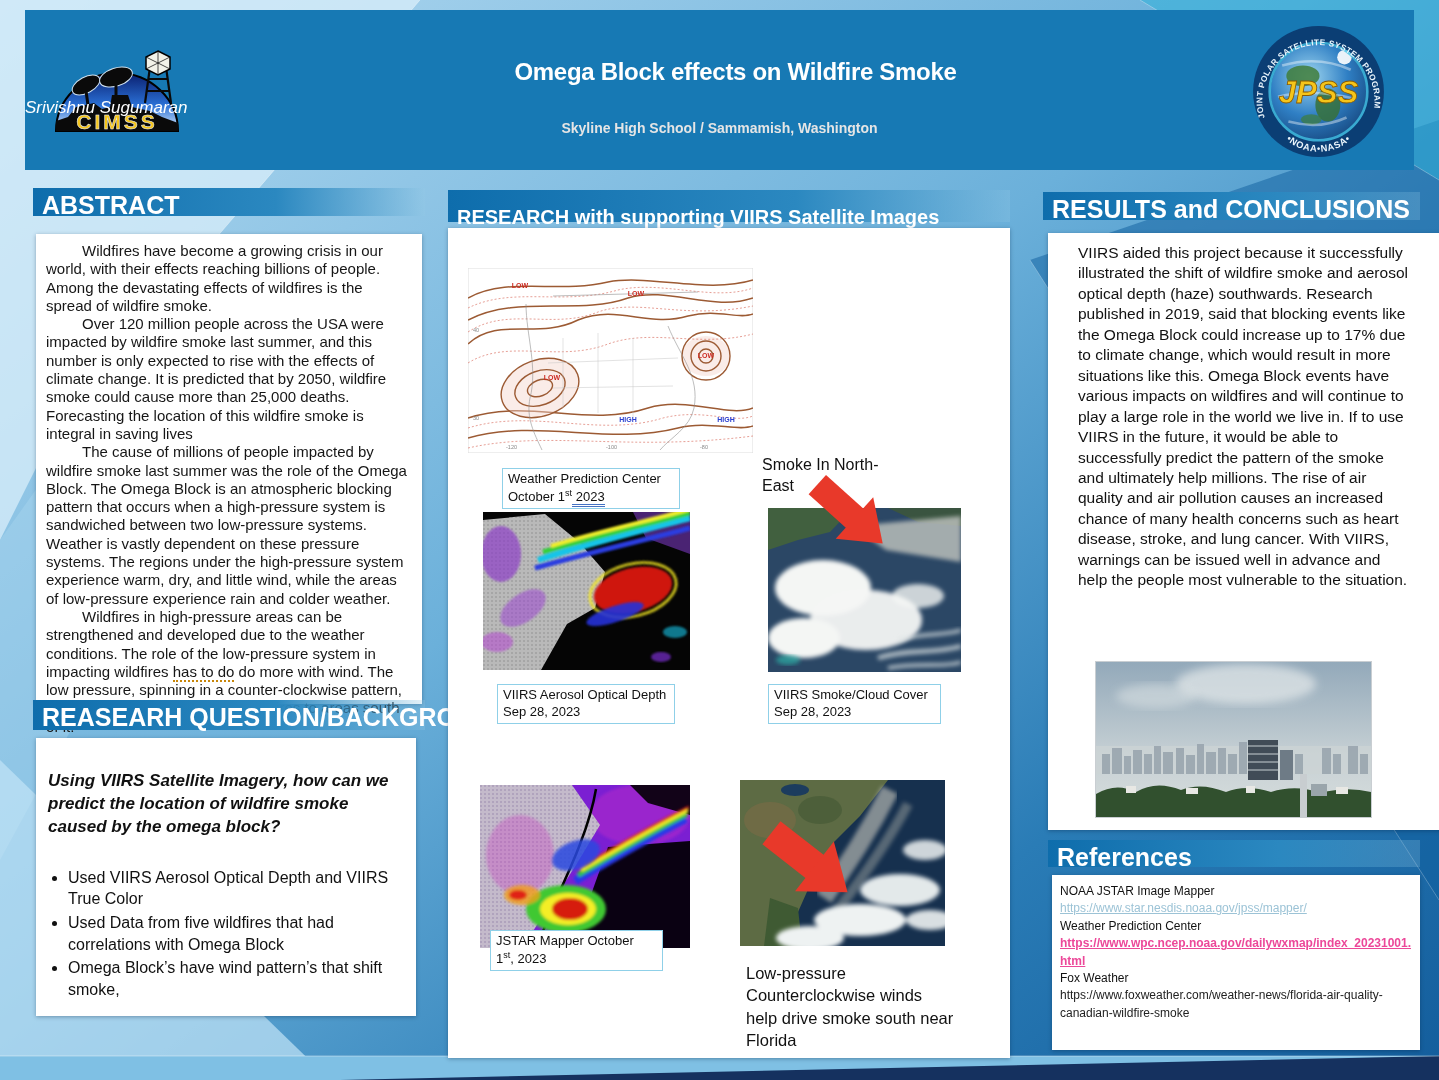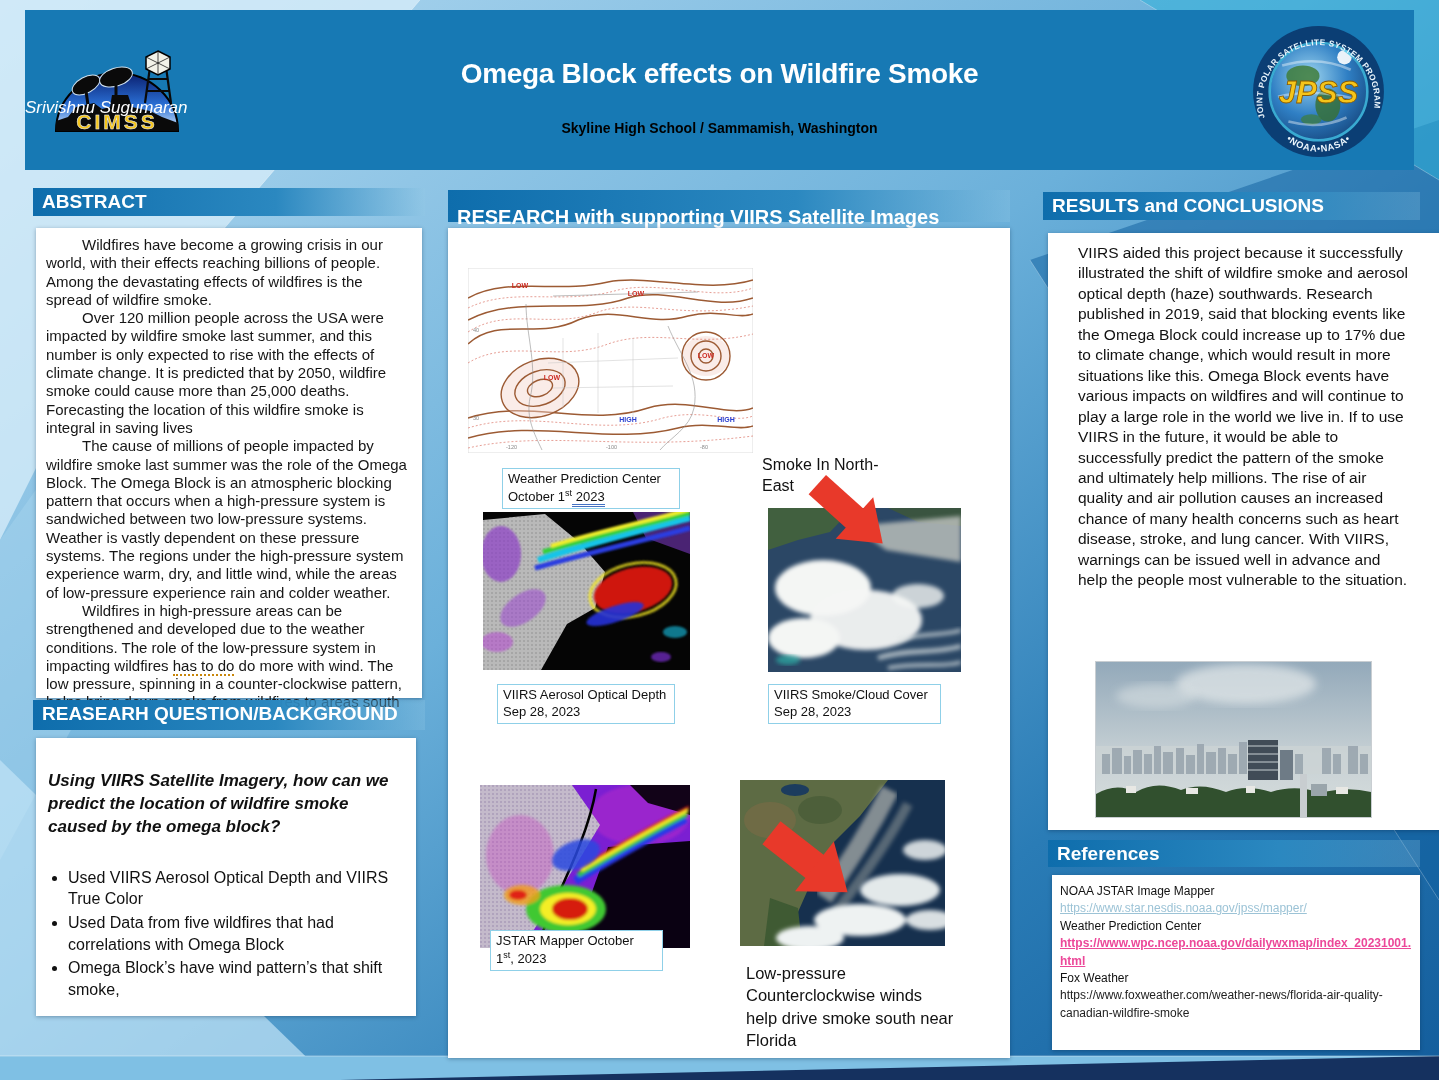--- a/index.html
+++ b/index.html
@@ -1,30 +1,30 @@
 <!DOCTYPE html>
 <html><head>
 <meta charset="utf-8">
 <style>
   html,body{margin:0;padding:0;background:#25618f;}
   .page{position:relative;width:1439px;height:1080px;overflow:hidden;
         font-family:"Liberation Sans",sans-serif;color:#111;}
   .bg{position:absolute;left:0;top:0;}
   
   .band{position:absolute;left:25px;top:10px;width:1389px;height:160px;background:#1779b4;}
-  .title{position:absolute;left:0;top:48px;width:100%;text-align:center;color:#fff;
-         font-size:28px;font-weight:bold;letter-spacing:-.3px;}
+  .title{position:absolute;left:16px;top:48px;width:100%;text-align:center;color:#fff;
+         font-size:24px;font-weight:bold;letter-spacing:-.3px;}
   .author{position:absolute;left:0;top:88px;width:100%;text-align:left;color:#fff;
           font-size:17px;font-style:italic;}
-  .affil{position:absolute;left:0;top:110px;width:100%;text-align:center;color:#000000;
+  .affil{position:absolute;left:0;top:110px;width:100%;text-align:center;color:#e5e5e5;
          font-size:14px;font-weight:bold;}
   .cimss{position:absolute;left:25px;top:35px;}
   .jpss{position:absolute;right:28px;top:14px;}
   
-  .sec-bar{position:absolute;box-sizing:border-box;color:#fff;font-weight:bold;font-size:19px;
+  .sec-bar{position:absolute;box-sizing:border-box;color:#fff;font-weight:bold;font-size:25px;
            padding:3px 0 0 9px;white-space:nowrap;
            background:linear-gradient(90deg,#0e6dac 0%,#2b88c0 62%,rgba(150,203,230,.25) 100%);}
   .panel{position:absolute;background:#fff;box-shadow:0 1px 4px rgba(0,30,60,.35);}
   .body-text{font-size:15px;line-height:1.22;color:#161616;}
   .body-text p{margin:0;text-indent:2.4em;}
   .grammar-mark{border-bottom:2px dotted #c8860a;}
   
   .rq-question{font-size:17px;font-weight:bold;font-style:italic;line-height:1.35;margin:0;}
   .rq-list{margin:28px 0 0 0;padding-left:20px;font-size:16px;line-height:1.35;}
   .rq-list li{margin-bottom:2px;}
@@ -125,21 +125,21 @@
       </text>
       <text font-size="9" font-weight="bold" letter-spacing=".6" fill="#eaf5fc" text-anchor="middle">
         <textPath href="#ringBot" startOffset="50%">•NOAA•NASA•</textPath>
       </text>
       <text x="65" y="76" text-anchor="middle" font-size="30" font-weight="bold" font-style="italic" fill="#f5c51a" stroke="#8a5a00" stroke-width=".8">JPSS</text>
     </svg>
   </header>
 
   <div class="sec-bar" style="left:33px;top:188px;width:392px;height:28px;">ABSTRACT</div>
 
-  <div class="panel" style="left:36px;top:228px;width:386px;height:470px;">
+  <div class="panel" style="left:36px;top:234px;width:386px;height:470px;">
     <div class="body-text" style="padding:8px 10px;">
       <p>Wildfires have become a growing crisis in our world, with their effects reaching billions of people. Among the devastating effects of wildfires is the spread of wildfire smoke.</p>
       <p>Over 120 million people across the USA were impacted by wildfire smoke last summer, and this number is only expected to rise with the effects of climate change. It is predicted that by 2050, wildfire smoke could cause more than 25,000 deaths. Forecasting the location of this wildfire smoke is integral in saving lives</p>
       <p>The cause of millions of people impacted by wildfire smoke last summer was the role of the Omega Block. The Omega Block is an atmospheric blocking pattern that occurs when a high-pressure system is sandwiched between two low-pressure systems. Weather is vastly dependent on these pressure systems. The regions under the high-pressure system experience warm, dry, and little wind, while the areas of low-pressure experience rain and colder weather.</p>
       <p><span>Wildfires in high-pressure areas can be strengthened and developed due to the weather conditions. The role of the low-pressure system in impacting wildfires </span><span class="grammar-mark">has to do</span><span> do more with wind. The low pressure, spinning in a counter-clockwise pattern, helps bring down smoke from wildfires to areas south of it.</span></p>
     </div>
   </div>
 
   <div class="sec-bar" style="left:33px;top:700px;width:392px;height:30px;">REASEARH QUESTION/BACKGROUND</div>
 

